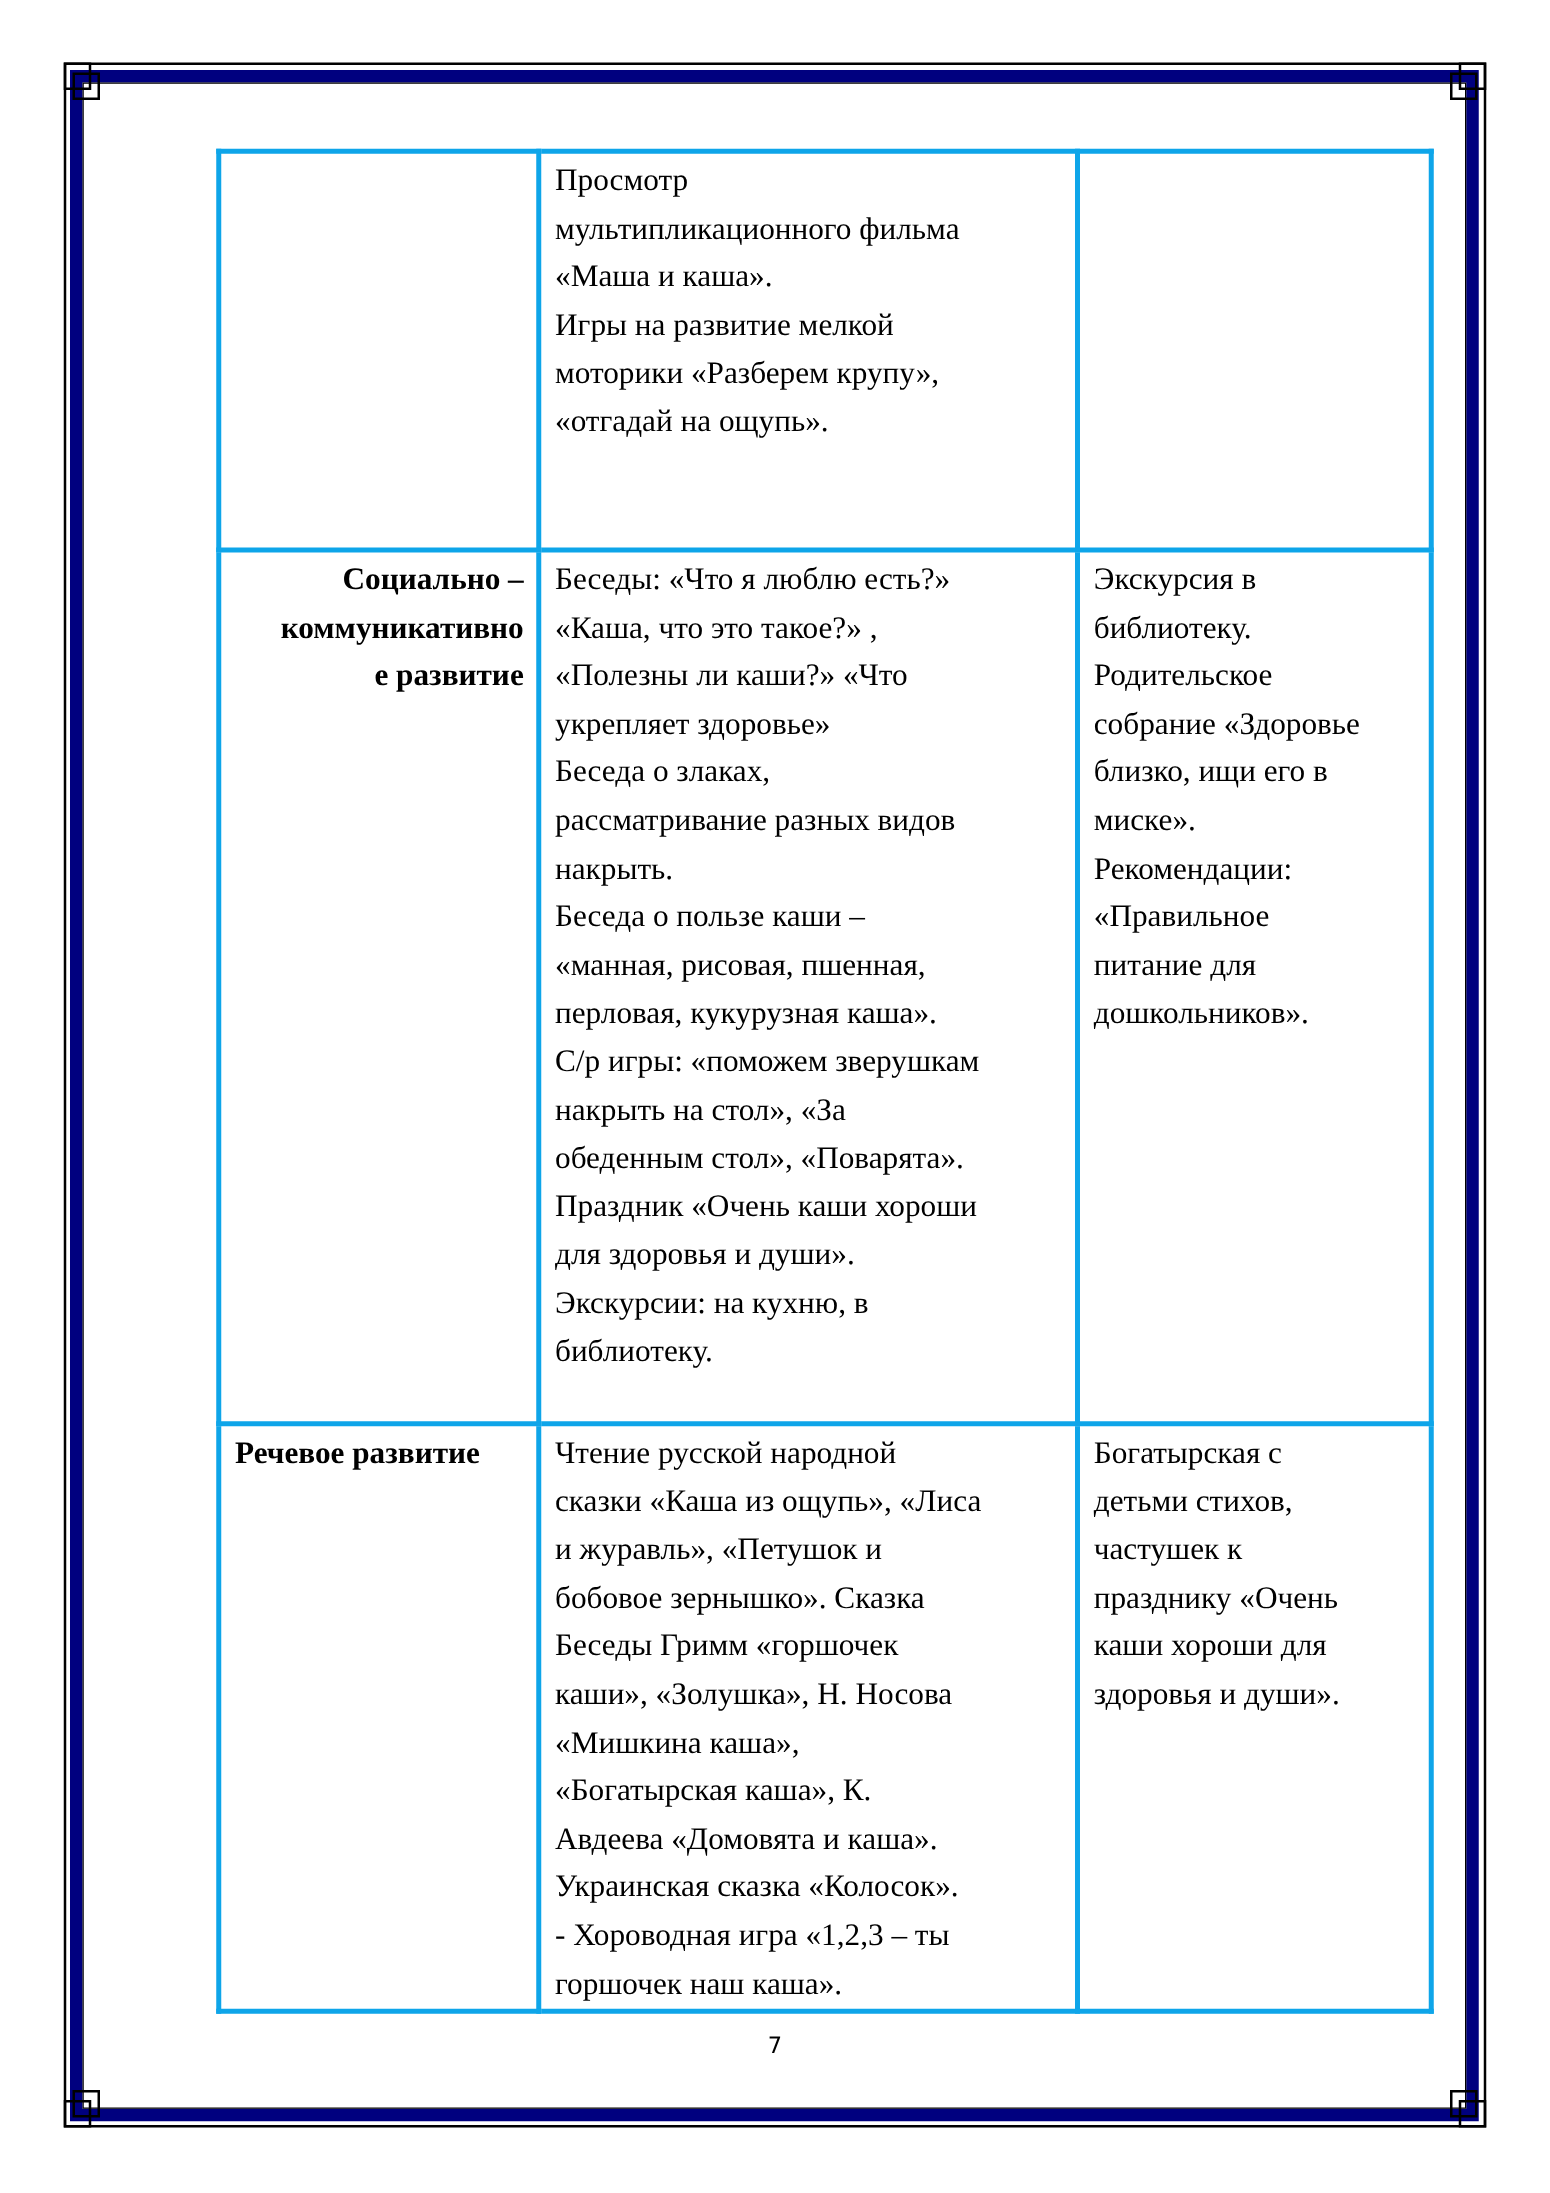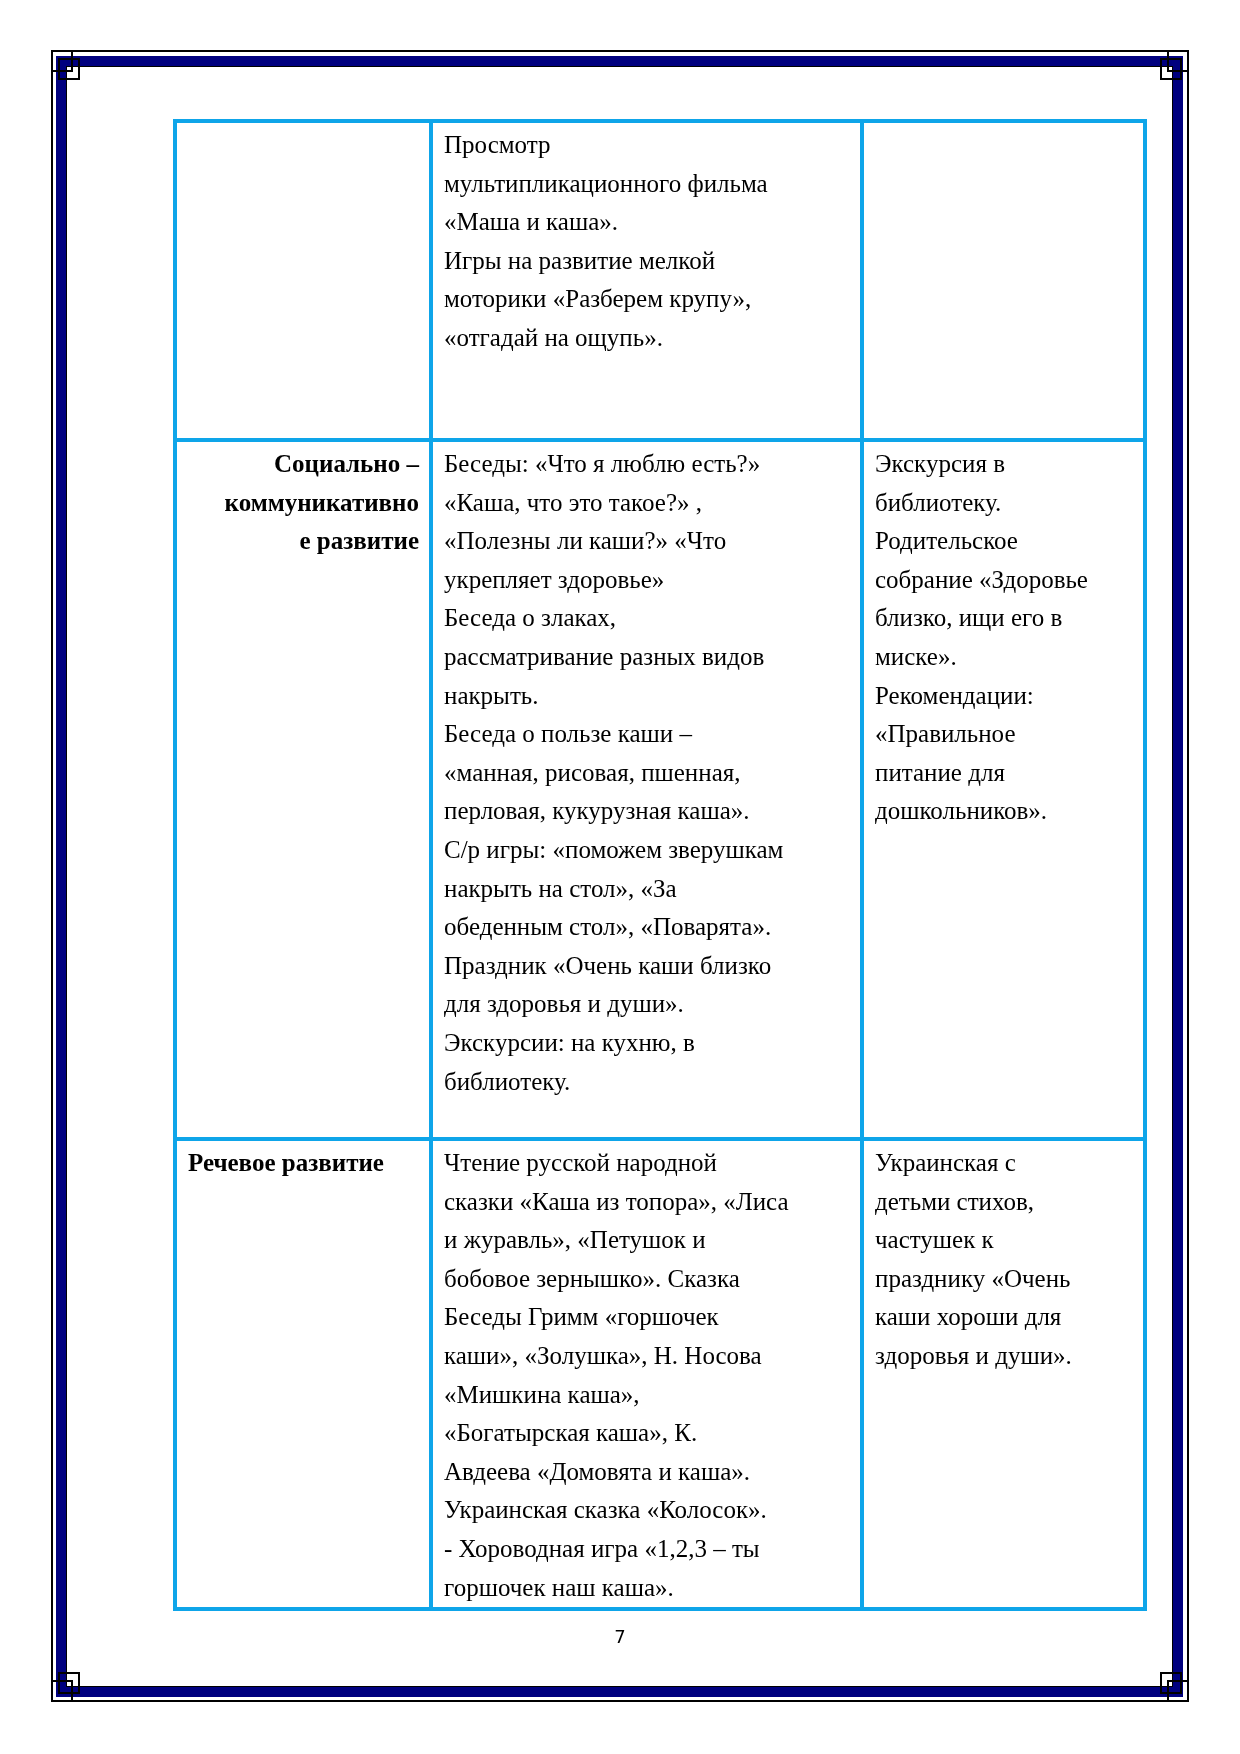--- a/index.html
+++ b/index.html
@@ -88,21 +88,21 @@
       <span class="line">укрепляет здоровье»</span>
       <span class="line">Беседа о злаках,</span>
       <span class="line">рассматривание разных видов</span>
       <span class="line">накрыть.</span>
       <span class="line">Беседа о пользе каши –</span>
       <span class="line">«манная, рисовая, пшенная,</span>
       <span class="line">перловая, кукурузная каша».</span>
       <span class="line">С/р игры: «поможем зверушкам</span>
       <span class="line">накрыть на стол», «За</span>
       <span class="line">обеденным стол», «Поварята».</span>
-      <span class="line">Праздник «Очень каши близко</span>
+      <span class="line">Праздник «Очень каши хороши</span>
       <span class="line">для здоровья и души».</span>
       <span class="line">Экскурсии: на кухню, в</span>
       <span class="line">библиотеку.</span>
     </td>
     <td>
       <span class="line">Экскурсия в</span>
       <span class="line">библиотеку.</span>
       <span class="line">Родительское</span>
       <span class="line">собрание «Здоровье</span>
       <span class="line">близко, ищи его в</span>
@@ -112,34 +112,34 @@
       <span class="line">питание для</span>
       <span class="line">дошкольников».</span>
     </td>
   </tr>
   <tr class="r3">
     <td class="area left">
       <span class="line">Речевое развитие</span>
     </td>
     <td>
       <span class="line">Чтение русской народной</span>
-      <span class="line">сказки «Каша из топора», «Лиса</span>
+      <span class="line">сказки «Каша из ощупь», «Лиса</span>
       <span class="line">и журавль», «Петушок и</span>
       <span class="line">бобовое зернышко». Сказка</span>
       <span class="line">Беседы Гримм «горшочек</span>
       <span class="line">каши», «Золушка», Н. Носова</span>
       <span class="line">«Мишкина каша»,</span>
       <span class="line">«Богатырская каша», К.</span>
       <span class="line">Авдеева «Домовята и каша».</span>
       <span class="line">Украинская сказка «Колосок».</span>
       <span class="line">- Хороводная игра «1,2,3 – ты</span>
       <span class="line">горшочек наш каша».</span>
     </td>
     <td>
-      <span class="line">Украинская с</span>
+      <span class="line">Богатырская с</span>
       <span class="line">детьми стихов,</span>
       <span class="line">частушек к</span>
       <span class="line">празднику «Очень</span>
       <span class="line">каши хороши для</span>
       <span class="line">здоровья и души».</span>
     </td>
   </tr>
 </tbody>
   </table>
 

